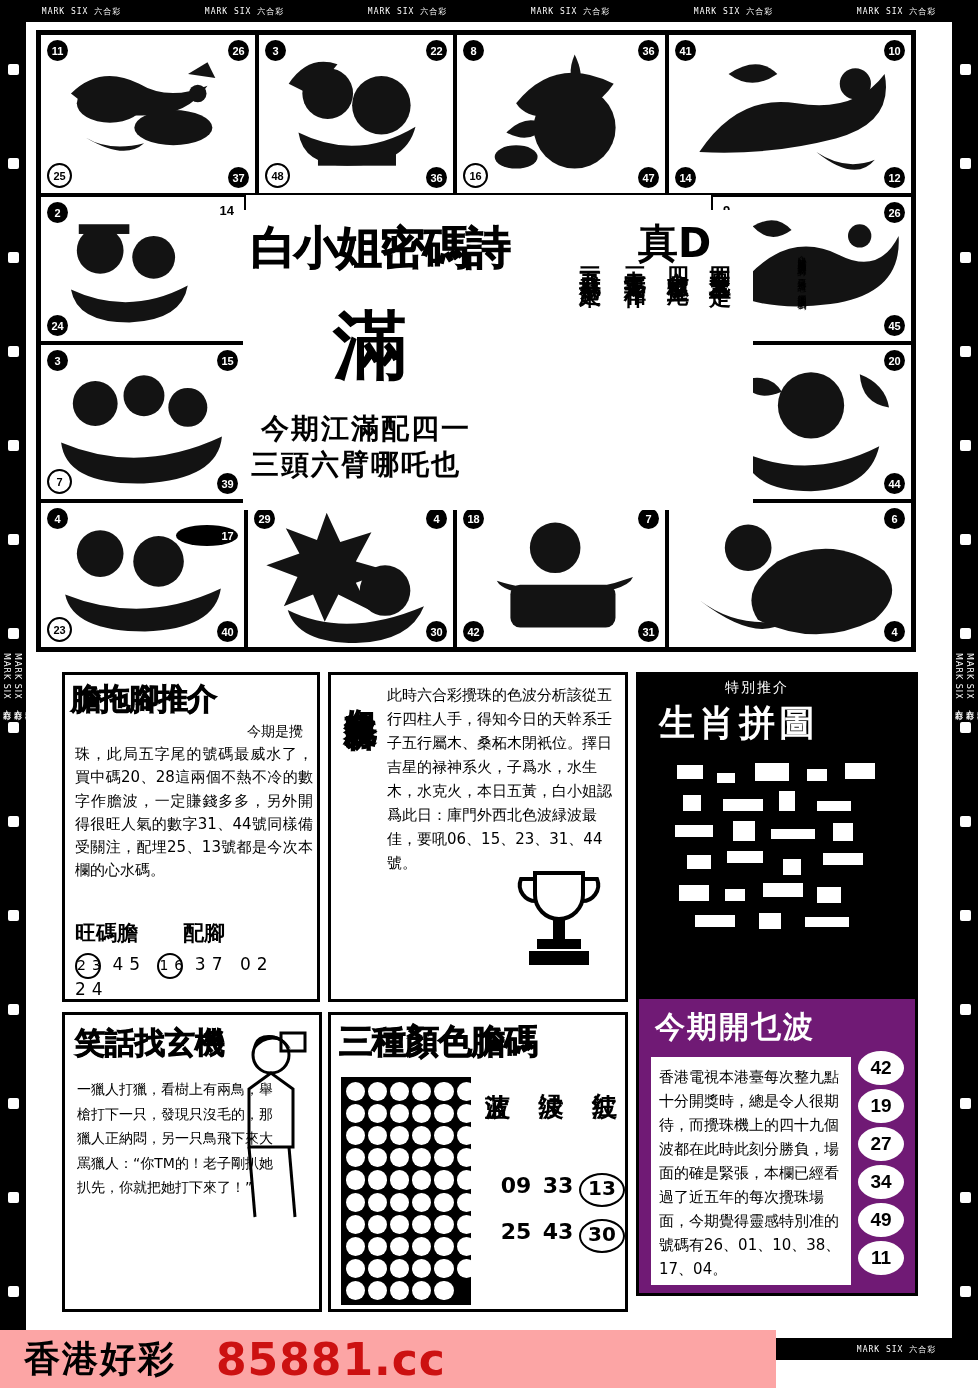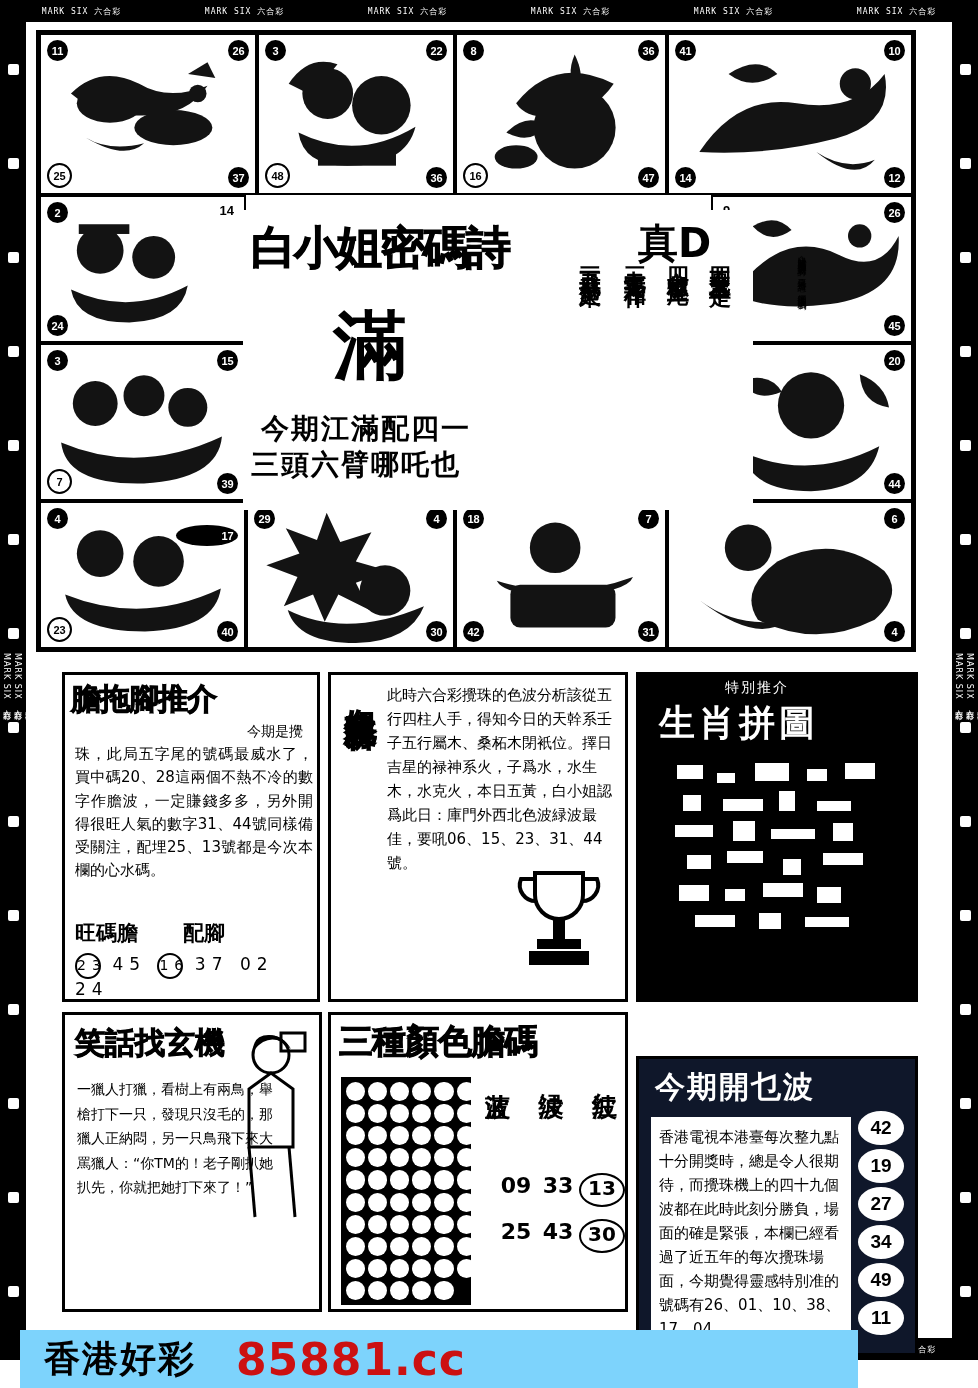--- a/index.html
+++ b/index.html
@@ -187,41 +187,41 @@
   .colhead div{
     writing-mode:vertical-rl;font-size:25px;font-weight:bold;letter-spacing:0;
     height:88px;
   }
   .colrow{display:flex;justify-content:flex-end;font-size:22px;font-weight:bold;margin-top:12px;}
   .colrow span{width:42px;text-align:center;}
   .ocirc{
     display:inline-block;width:30px;height:30px;line-height:26px;border:2px solid #000;
     border-radius:50%;text-align:center;font-size:20px;font-weight:bold;
   }
-  .p6{left:636px;top:1056px;width:282px;height:300px;background:#0f172a;padding-left:12px;}
+  .p6{left:636px;top:996px;width:282px;height:300px;background:#701a75;padding-left:12px;}
   .p6 .t{
     position:absolute;left:16px;top:8px;font-size:30px;font-weight:bold;color:#fff;letter-spacing:2px;
   }
   .p6 .box{
     position:absolute;left:12px;top:58px;width:200px;height:228px;background:#fff;
     padding:8px;box-sizing:border-box;font-size:15px;line-height:1.6;
   }
   .p6 .rightballs{
     position:absolute;right:6px;top:52px;width:56px;
     display:flex;flex-direction:column;gap:4px;align-items:center;
   }
   .bigball{
     width:46px;height:34px;border-radius:50%;background:#fff;color:#000;
     display:flex;align-items:center;justify-content:center;
     font-size:19px;font-weight:bold;font-family:"Liberation Sans",sans-serif;
   }
   
   .bottom-bar{
-    position:absolute;left:0;top:1330px;width:838px;height:58px;background:#7dd3fc;
-    display:flex;align-items:center;margin-left:20px;
+    position:absolute;left:0;top:1330px;width:776px;height:58px;background:#fca5a5;
+    display:flex;align-items:center;
   }
   .bb-left{
     margin-left:24px;font-size:36px;font-weight:bold;color:#000;letter-spacing:2px;
   }
   .bb-right{
     margin-left:40px;font-size:44px;font-weight:bold;color:#cc1111;
     font-family:"DejaVu Sans","Liberation Sans",sans-serif;letter-spacing:1px;
   }
 </style>
 </head>

